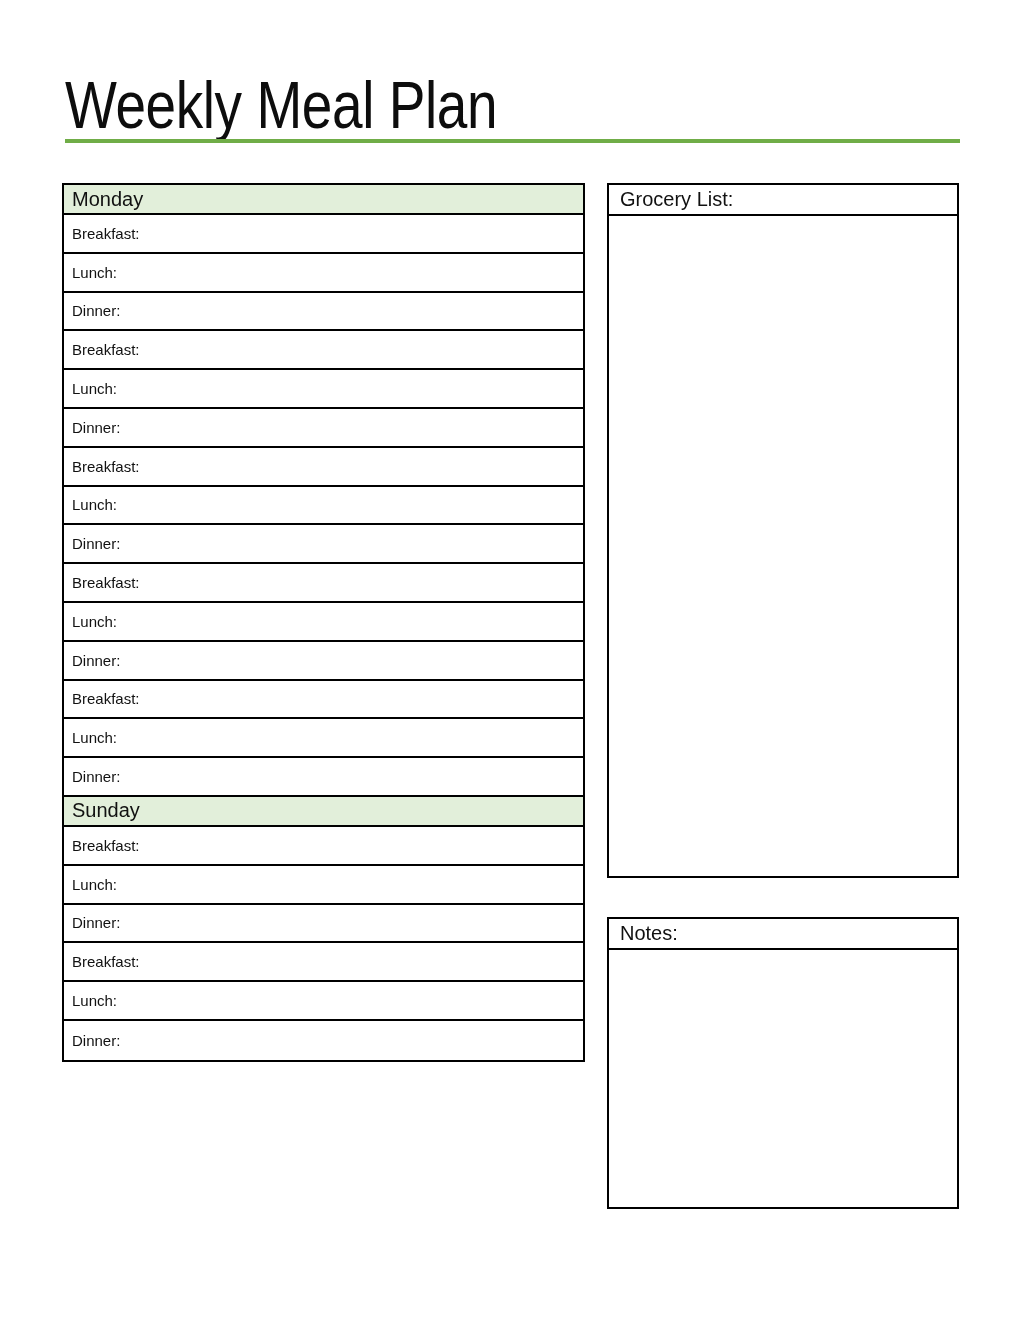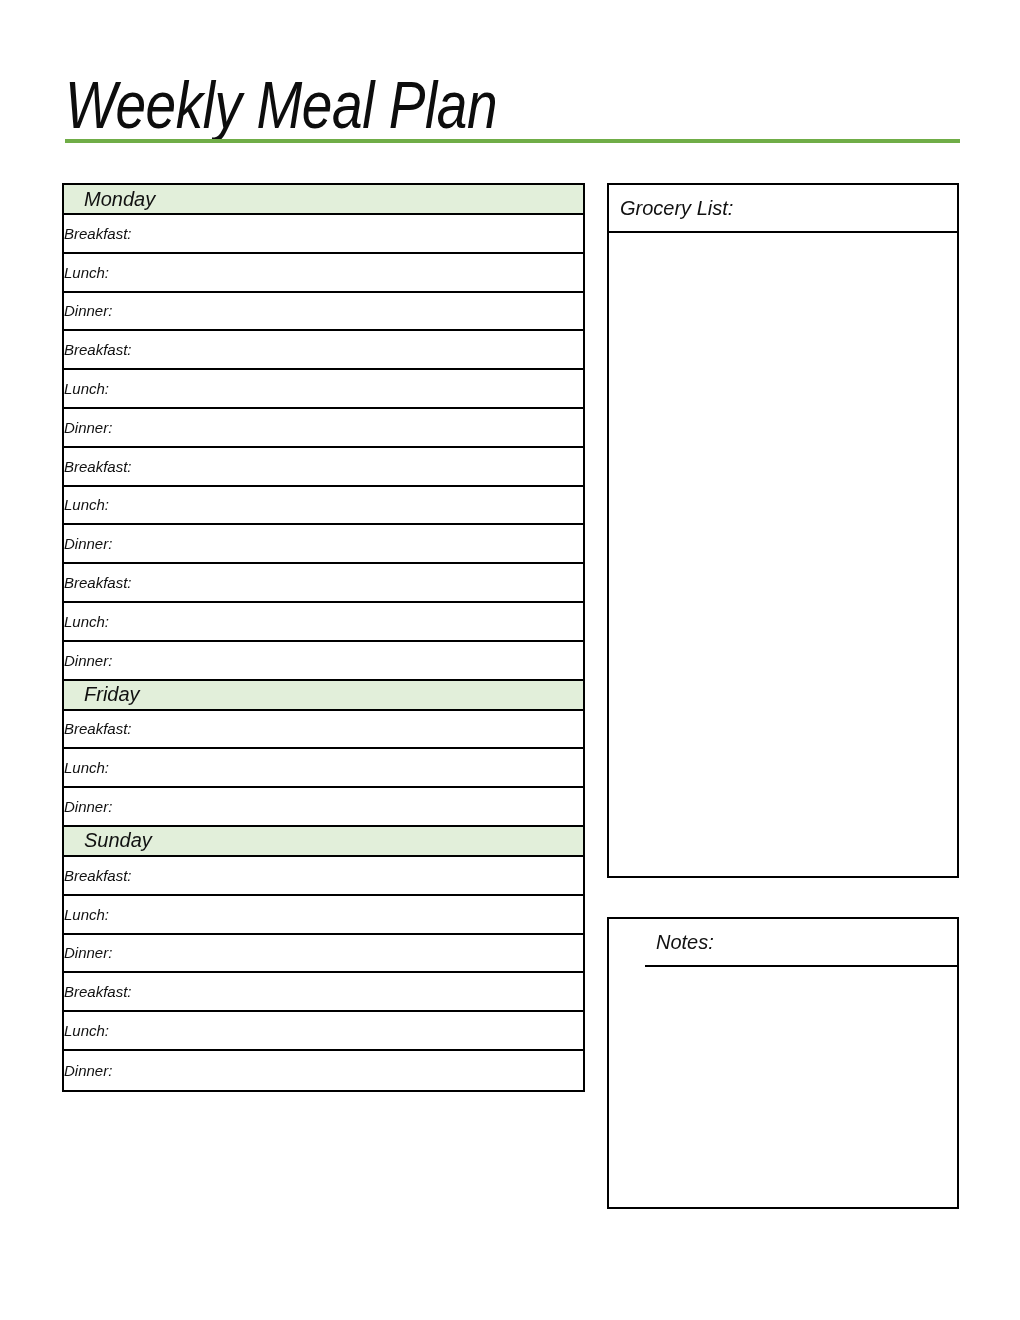--- a/index.html
+++ b/index.html
@@ -1,52 +1,52 @@
 <!DOCTYPE html>
 <html><head>
 <meta charset="utf-8">
 <style>
   html, body { margin:0; padding:0; }
   .page {
     position:relative; width:1020px; height:1320px; background:#ffffff;
-    font-family:"Liberation Sans", sans-serif; color:#000; overflow:hidden;font-style:italic;
+    font-family:"Liberation Sans", sans-serif; color:#000; overflow:hidden;
   }
   .title {
     position:absolute; left:65px; top:71px;
     font-size:67px; line-height:1; font-weight:400; color:#0d0d0d;
     transform:scaleX(0.82); transform-origin:0 0; white-space:nowrap;
     letter-spacing:-0.5px;
   }
   .rule {
     position:absolute; left:65px; top:139px; width:895px; height:4px;
     background:#70ad47;
   }
   .meal-table {
     position:absolute; left:62px; top:183px; width:523px;
     border:2px solid #000; box-sizing:border-box; background:#fff;
   }
   .day-header {
     box-sizing:border-box; height:30px; background:#e2efda;
     border-bottom:2px solid #000; display:flex; align-items:center;
-    padding-left:20px; font-size:20px; color:#111;
+    padding-left:8px; font-size:20px; color:#111;
   }
   .meal-row {
     box-sizing:border-box; height:38.8px; background:#fff;
     border-bottom:2px solid #000; display:flex; align-items:center;
-    font-size:15px; color:#111;
+    padding-left:8px; font-size:15px; color:#111;
   }
   .day-block:last-child .meal-row:last-child { border-bottom:none; }
   .side-box {
     position:absolute; left:607px; width:352px;
     border:2px solid #000; box-sizing:border-box; background:#fff;
   }
   .side-box.grocery { top:183px; height:695px; }
-  .side-box.notes   { top:917px; height:292px;padding-left:36px; }
+  .side-box.notes   { top:917px; height:292px; }
   .side-header {
-    box-sizing:border-box; height:48px; border-bottom:2px solid #000;
+    box-sizing:border-box; height:31px; border-bottom:2px solid #000;
     display:flex; align-items:center; padding-left:11px; font-size:20px; color:#111;
   }
   .side-body { box-sizing:border-box; width:100%; }
   .source {
     position:absolute; top:1228px; right:70px;
     font-size:17.5px; color:#8f8f8f; white-space:nowrap;
   }
   .source .domain { font-weight:bold; color:#868686; margin-left:0.28em; }
 </style>
 </head>
@@ -78,21 +78,20 @@
       <div class="meal-row">Dinner:</div>
     </div>
 
     <div class="day-block">
       <div class="meal-row">Breakfast:</div>
       <div class="meal-row">Lunch:</div>
       <div class="meal-row">Dinner:</div>
     </div>
 
     <div class="day-block">
-      <div class="day-header">Friday</div>
       <div class="meal-row">Breakfast:</div>
       <div class="meal-row">Lunch:</div>
       <div class="meal-row">Dinner:</div>
     </div>
 
     <div class="day-block">
       <div class="day-header">Sunday</div>
       <div class="meal-row">Breakfast:</div>
       <div class="meal-row">Lunch:</div>
       <div class="meal-row">Dinner:</div>

